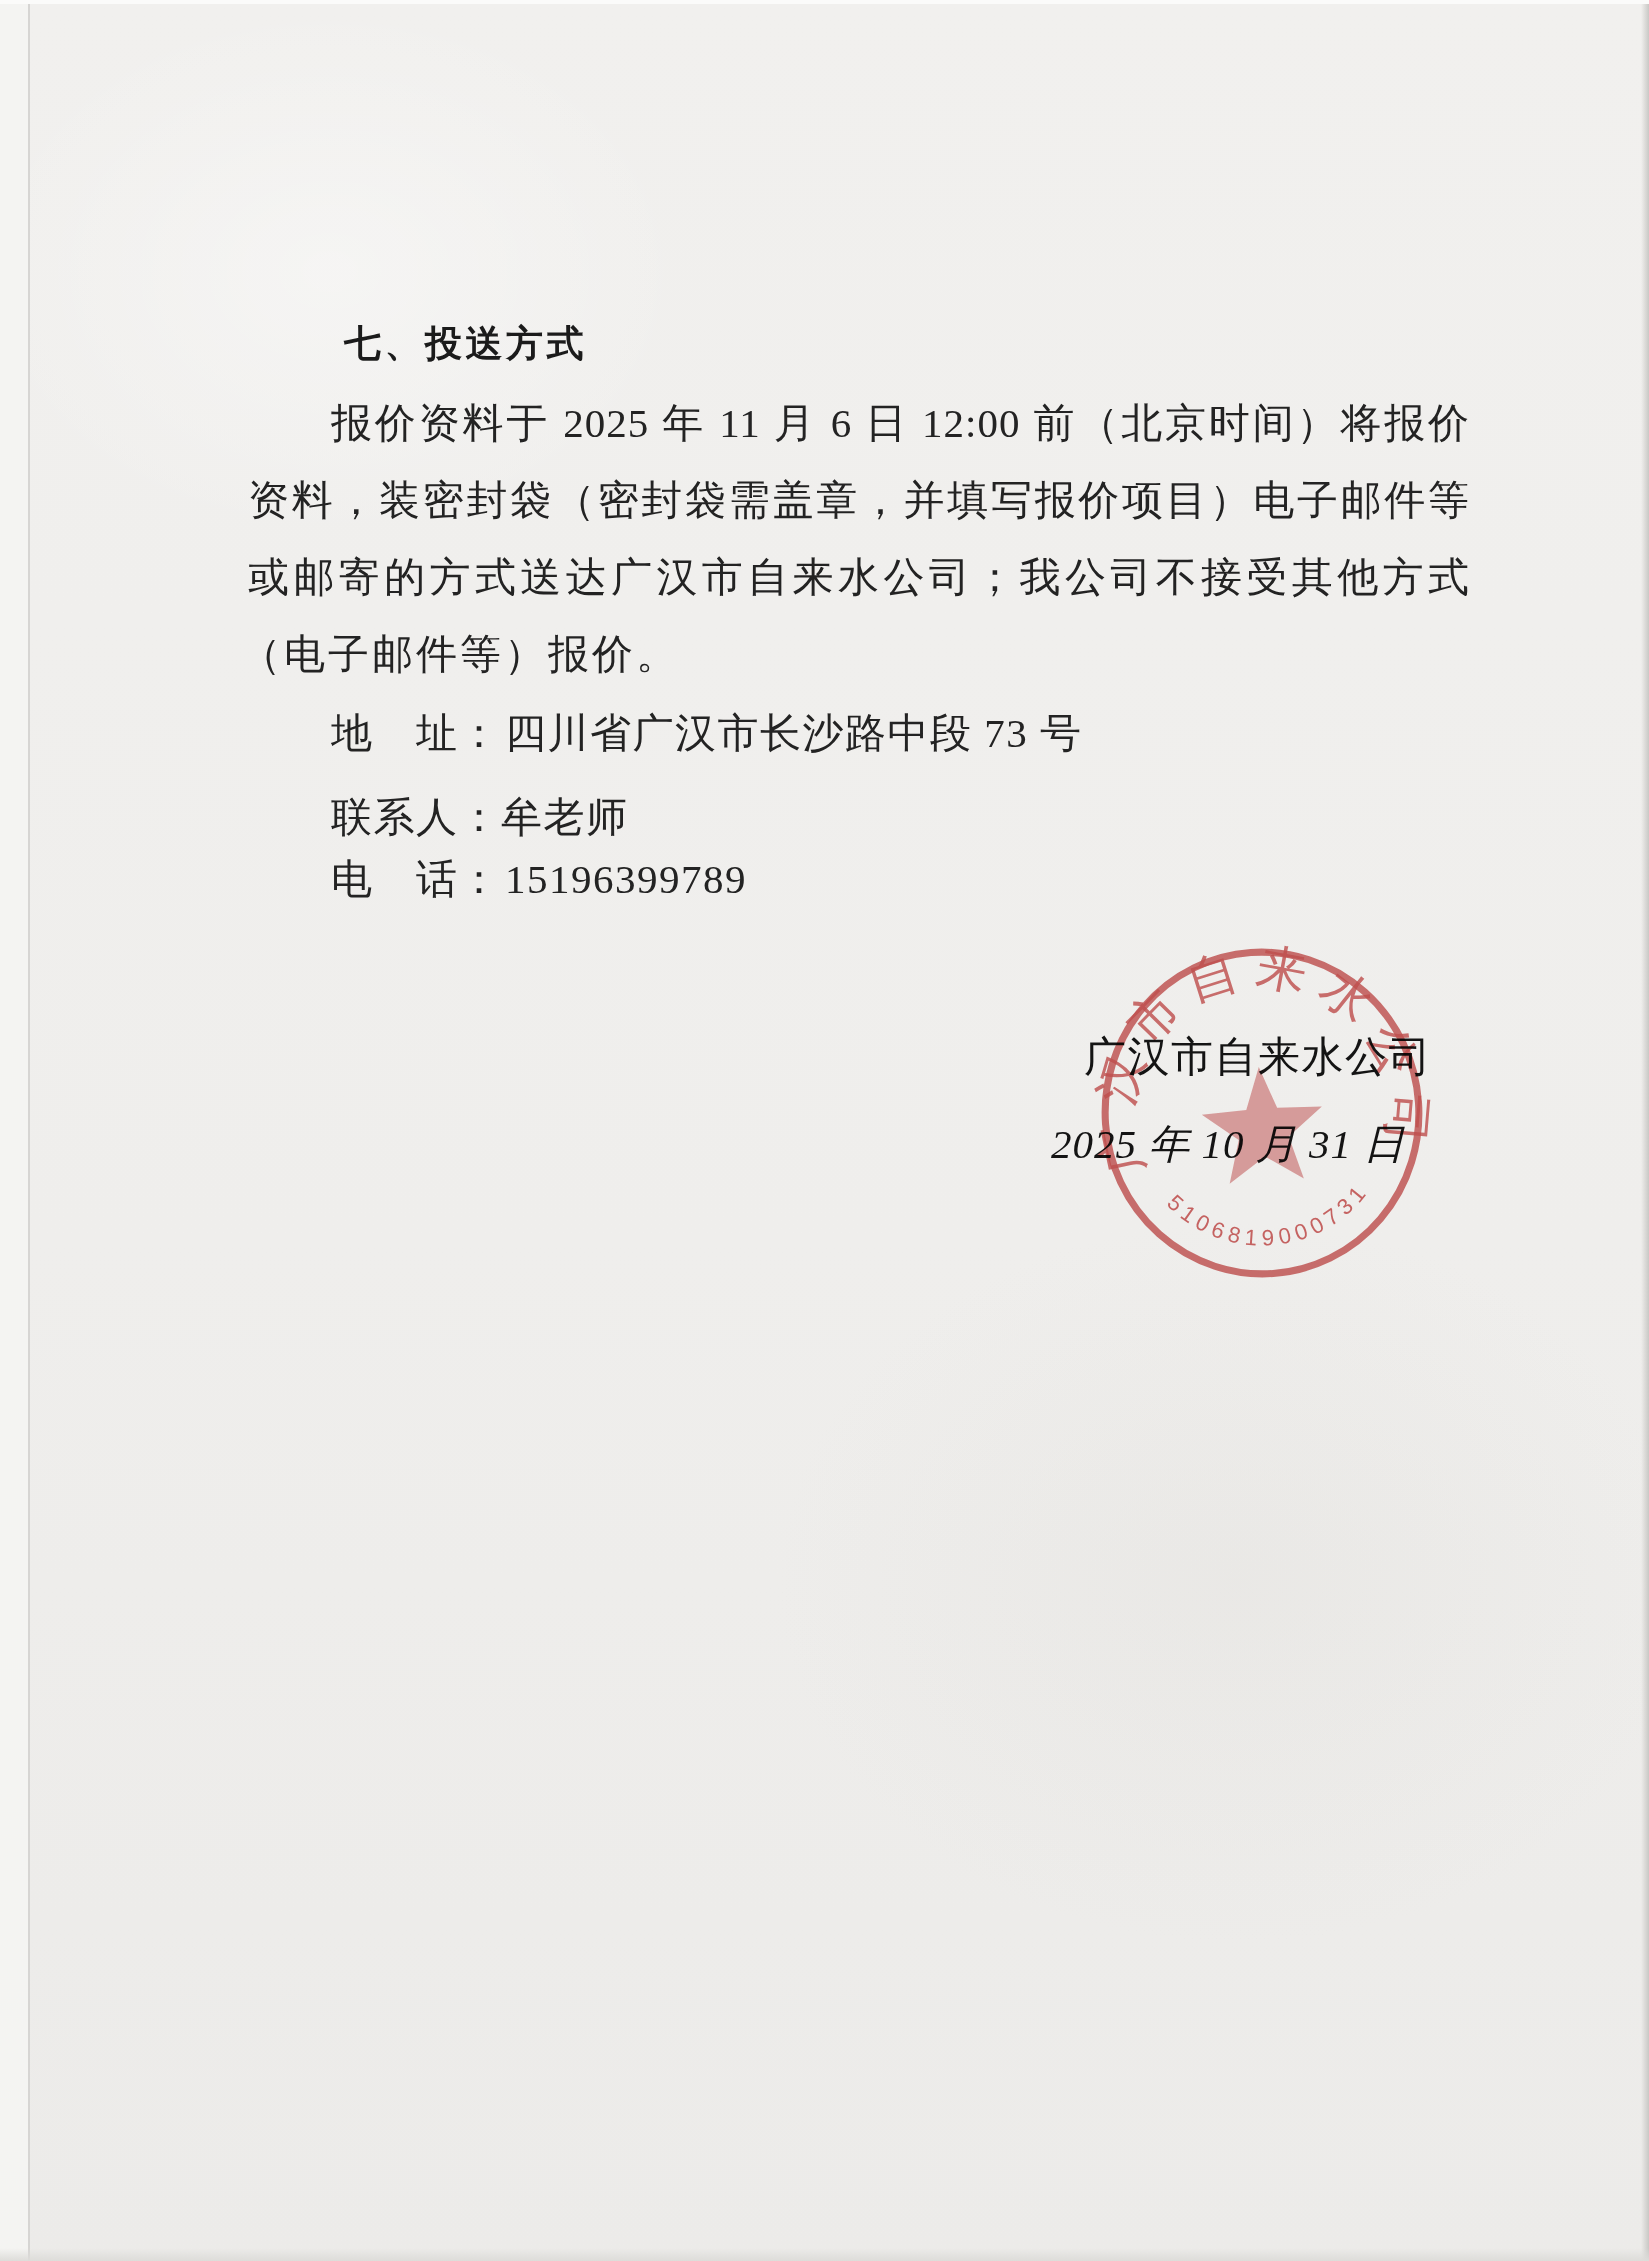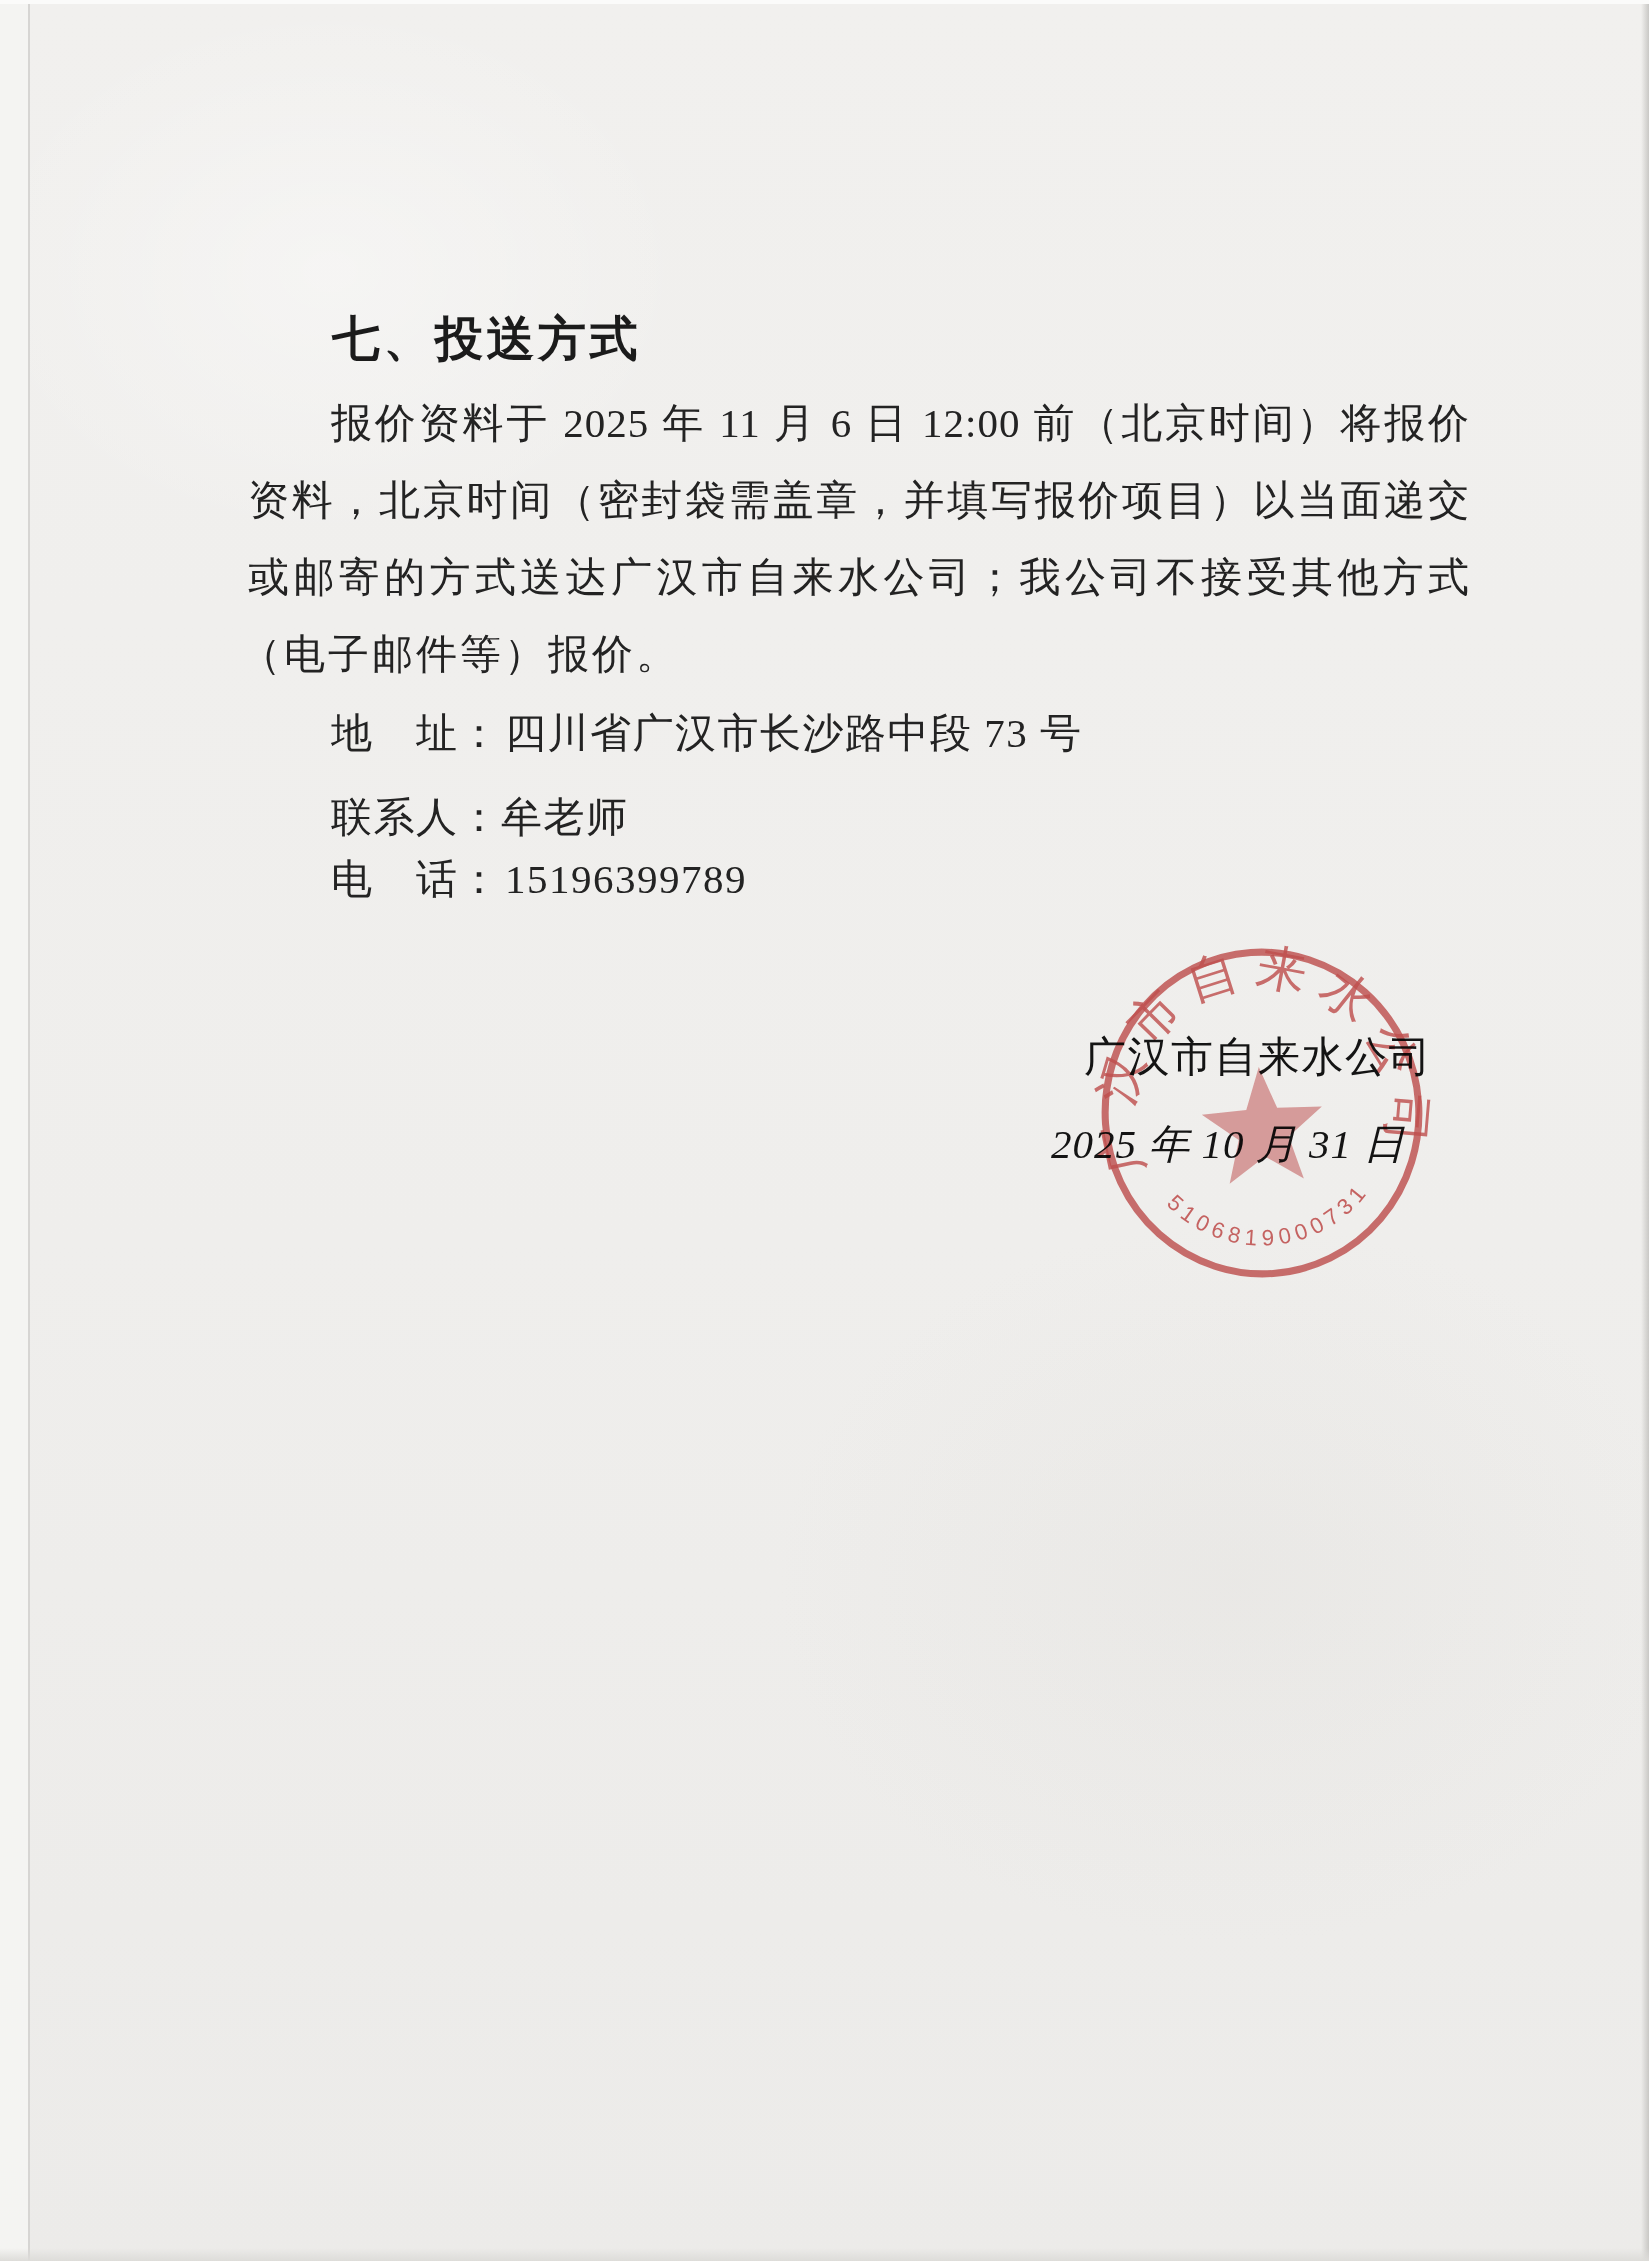--- a/index.html
+++ b/index.html
@@ -17,23 +17,23 @@
   
   .left-strip{position:absolute;left:0;top:0;width:28px;height:100%;background:#f4f4f2;}
   .left-line{position:absolute;left:28px;top:0;width:1.5px;height:100%;background:#d6d5d3;}
   .right-shadow{position:absolute;right:0;top:0;width:8px;height:100%;
     background:linear-gradient(90deg,rgba(205,204,201,0),#c9c8c5);}
   .top-sliver{position:absolute;left:0;top:0;width:100%;height:3.5px;background:#fbfbfa;}
   .bottom-shade{position:absolute;left:0;bottom:0;width:100%;height:13px;
     background:linear-gradient(180deg,rgba(222,221,218,0),#dddcd9);}
 
   .heading{
-    position:absolute;left:332px;top:307px;margin:0;
+    position:absolute;left:332px;top:307px;margin:12px;
     font-family:"Liberation Sans","DejaVu Sans",sans-serif;
-    font-weight:bold;font-size:48px;letter-spacing:3.5px;color:#1b1b1b;
+    font-weight:bold;font-size:37px;letter-spacing:3.5px;color:#1b1b1b;
     white-space:nowrap;
   }
   .p-line{
     position:absolute;font-size:41px;letter-spacing:3px;color:#232323;
     white-space:nowrap;line-height:1;
   }
   .p-just{width:1223px;white-space:normal;text-align:justify;text-align-last:justify;letter-spacing:2px;}
   .p1{left:331px;top:403px;width:1139px;white-space:normal;text-align:justify;text-align-last:justify;letter-spacing:1px;}
   .p2{left:248px;top:480px;}
   .p3{left:248px;top:557px;}
@@ -74,21 +74,21 @@
 
   <div class="left-strip"></div>
   <div class="left-line"></div>
   <div class="right-shadow"></div>
   <div class="top-sliver"></div>
   <div class="bottom-shade"></div>
 
   <h1 class="heading">七、投送方式</h1>
 
   <div class="p-line p1">报价资料于 2025 年 11 月 6 日 12:00 前（北京时间）将报价</div>
-  <div class="p-line p-just p2">资料，北京时间（密封袋需盖章，并填写报价项目）以当面递交</div>
+  <div class="p-line p-just p2">资料，装密封袋（密封袋需盖章，并填写报价项目）电子邮件等</div>
   <div class="p-line p-just p3">或邮寄的方式送达广汉市自来水公司；我公司不接受其他方式</div>
   <div class="p-line p4">（电子邮件等）报价。</div>
 
   <div class="contact-line c-addr">
     <span>地　址：</span><span class="c-val-gap-sm">四川省广汉市长沙路中段 73 号</span>
   </div>
   <div class="contact-line c-person">
     <span>联系人：</span><span class="c-val-gap">牟老师</span>
   </div>
   <div class="contact-line c-phone">

